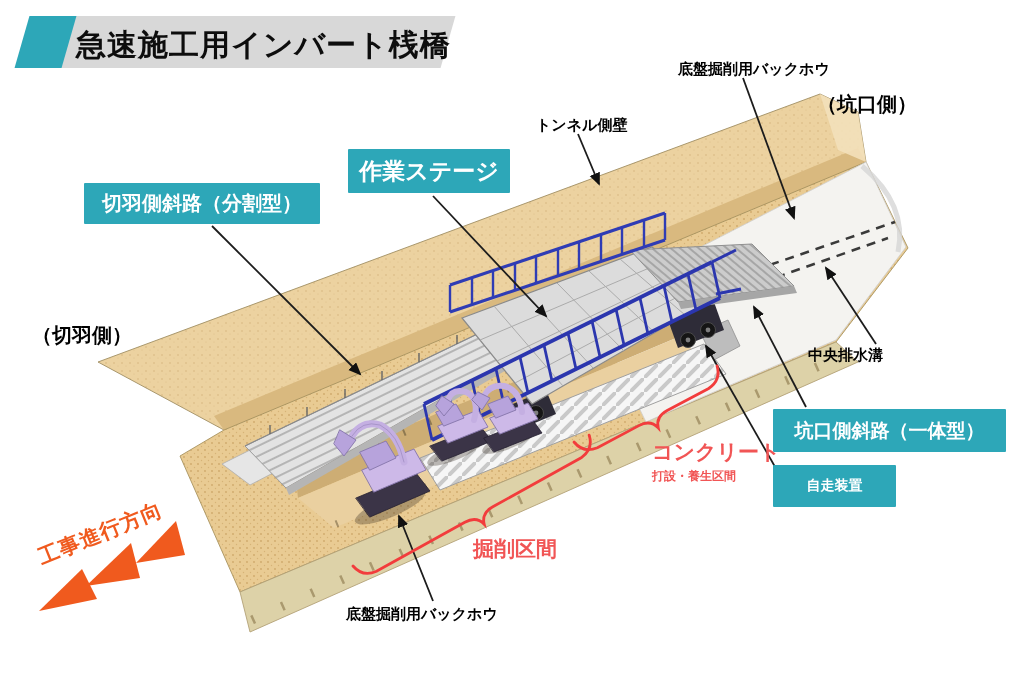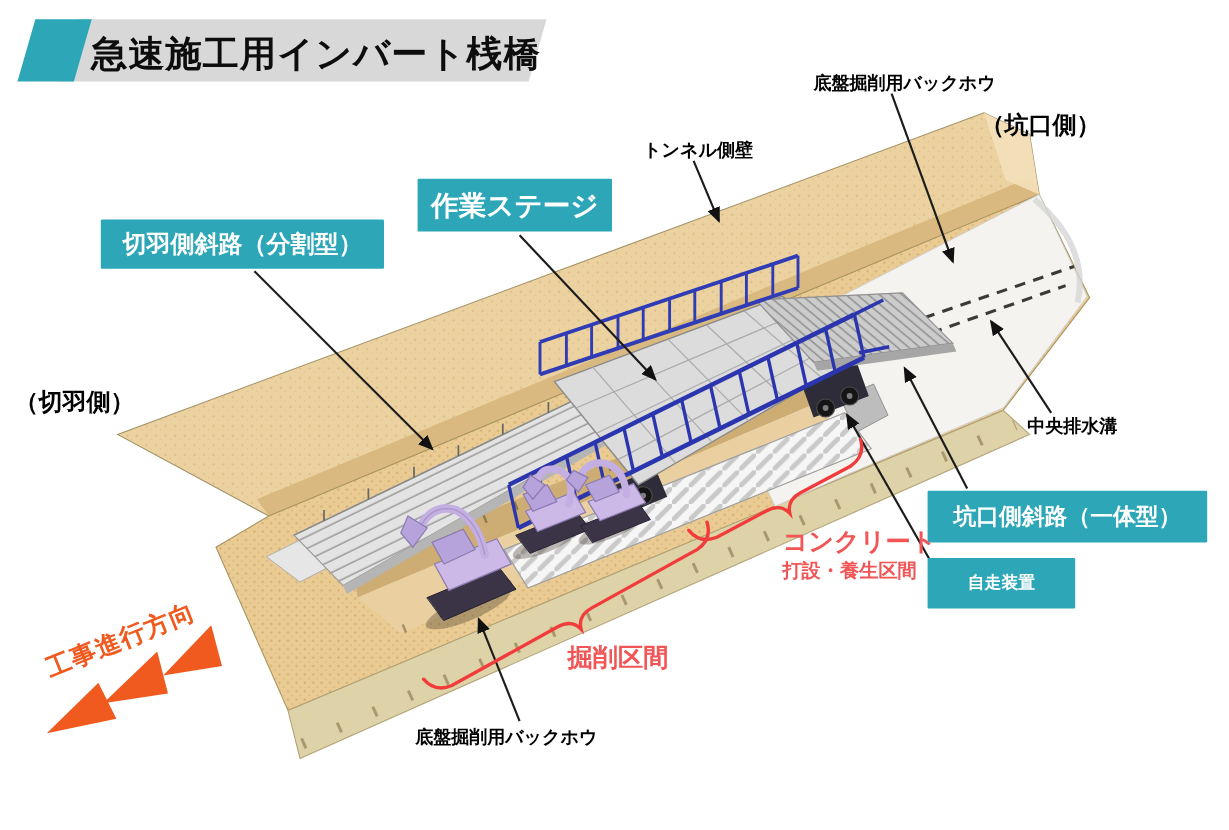--- a/index.html
+++ b/index.html
@@ -226,30 +226,30 @@
     </g>
   </svg>
 
   <div class="banner-gray"></div>
   <div class="banner-teal"></div>
   <div class="banner-text">急速施工用インバート桟橋</div>
 
   <div class="lbl" style="left:678px;top:60px;">底盤掘削用バックホウ</div>
   <div class="side-lbl" style="left:817px;top:91px;">（坑口側）</div>
   <div class="lbl" style="left:536px;top:116px;">トンネル側壁</div>
-  <div class="side-lbl" style="left:12px;top:322px;">（切羽側）</div>
-  <div class="lbl" style="left:856px;top:346px;">中央排水溝</div>
+  <div class="side-lbl" style="left:32px;top:322px;">（切羽側）</div>
+  <div class="lbl" style="left:808px;top:346px;">中央排水溝</div>
   <div class="lbl" style="left:346px;top:605px;">底盤掘削用バックホウ</div>
 
   <div class="badge" style="left:348px;top:149px;width:162px;height:44px;font-size:23px;">作業ステージ</div>
   <div class="badge" style="left:84px;top:183px;width:236px;height:41px;font-size:20px;">切羽側斜路（分割型）</div>
   <div class="badge" style="left:773px;top:409px;width:233px;height:43px;font-size:19px;">坑口側斜路（一体型）</div>
   <div class="badge" style="left:773px;top:465px;width:123px;height:42px;font-size:14px;">自走装置</div>
 
   <div class="red-lbl" style="left:640px;top:439px;font-size:21px;margin-left:12px;">
     <div>コンクリート</div>
-    <div style="font-size:16px;">打設・養生区間</div>
+    <div style="font-size:12px;">打設・養生区間</div>
   </div>
   <div class="red-lbl" style="left:453px;top:536px;font-size:21px;margin-left:20px;">掘削区間</div>
 
   <div class="dir-lbl" style="left:34px;top:545px;">工事進行方向</div>
 
 </div>
 
 </body></html>

